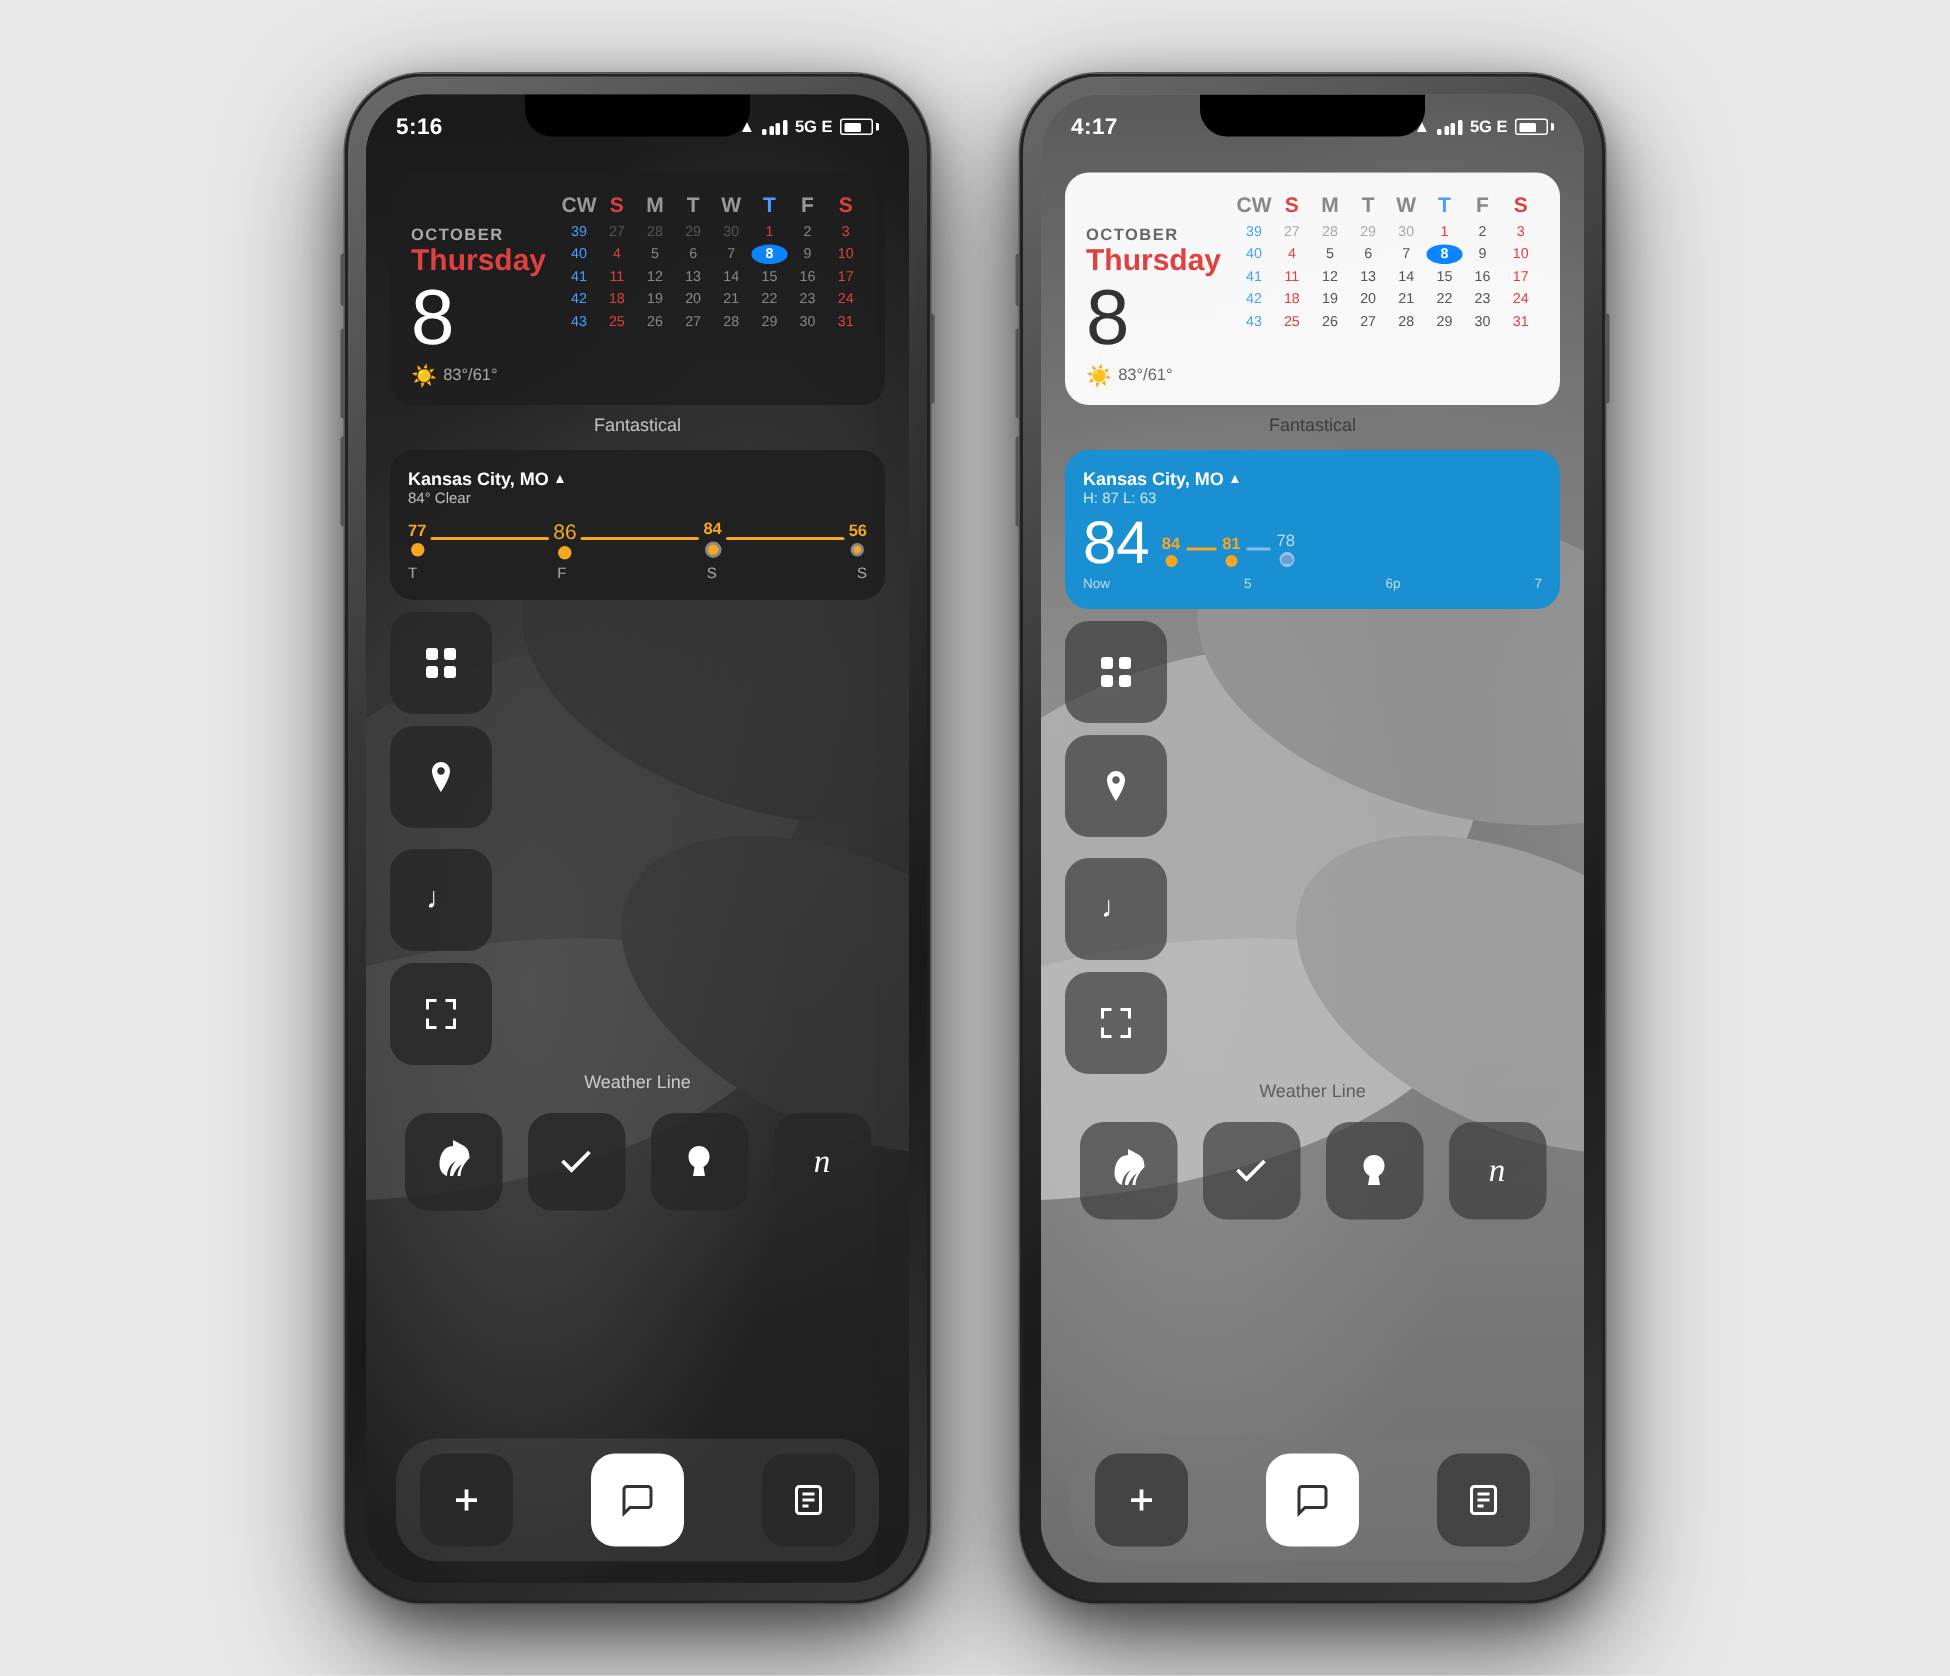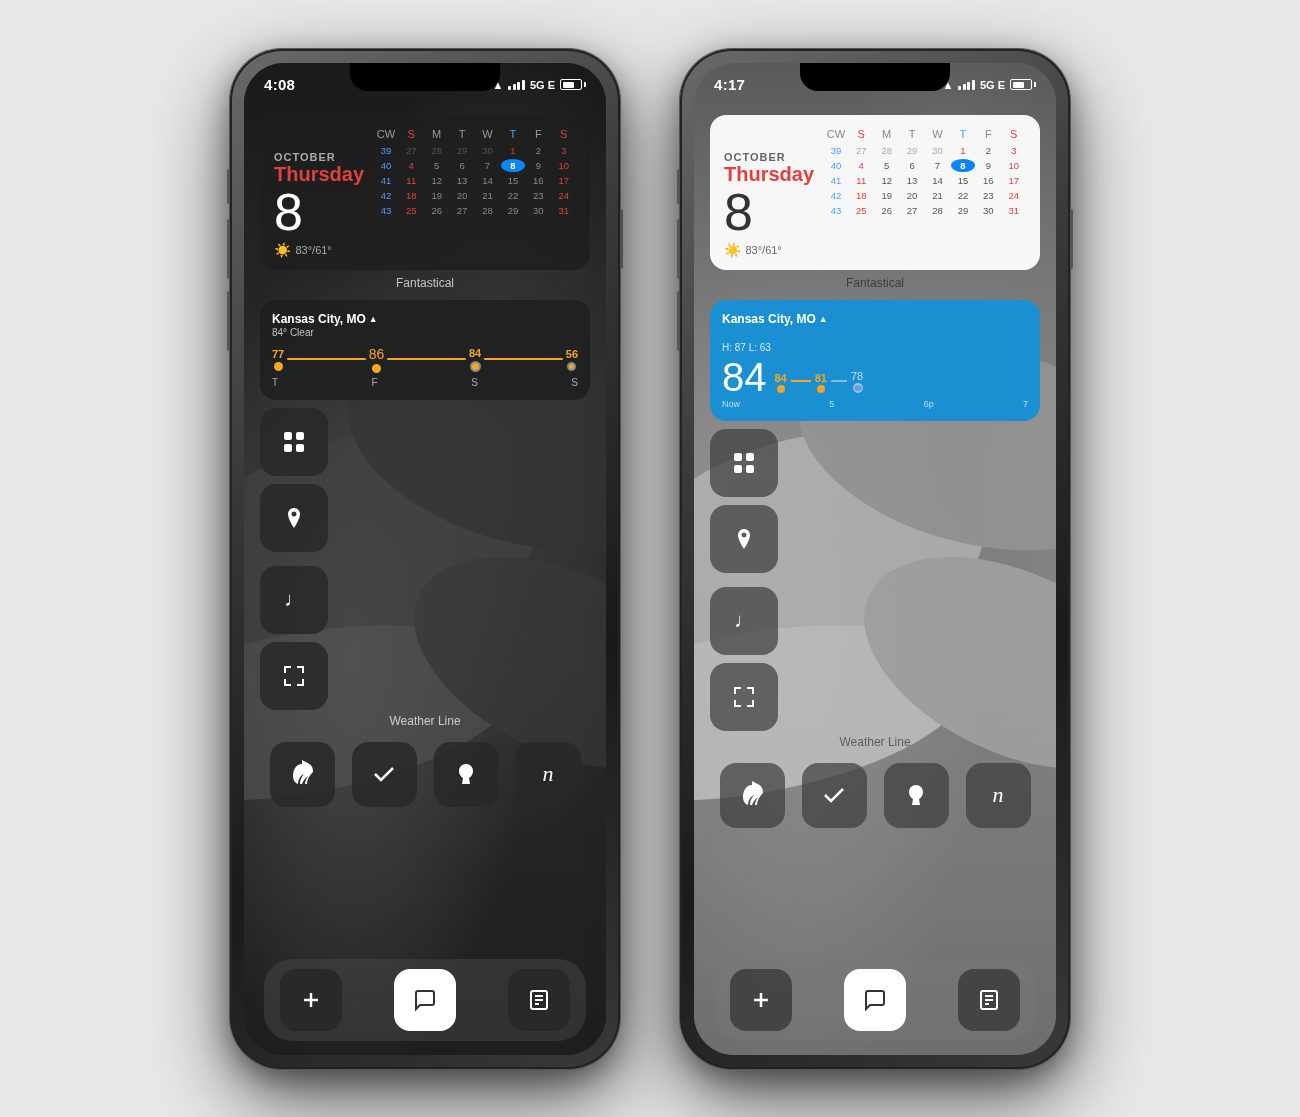--- a/index.html
+++ b/index.html
@@ -231,23 +231,23 @@
 
     .cal-cell {
       text-align: center;
       padding: 1px 0;
       font-size: 9.5px;
       color: #888;
       min-width: 0;
     }
 
     .cal-cell.header {
-      font-weight: 400;
+      font-weight: 700;
       color: #999;
-      font-size: 11px;
+      font-size: 14px;
     }
 
     .cal-cell.today {
       background: #0a84ff;
       color: white;
       border-radius: 50%;
       font-weight: 600;
     }
 
     .cal-cell.red { color: #e04040; }
@@ -457,21 +457,21 @@
       <svg width="362" height="820" viewBox="0 0 362 820" style="position:absolute;inset:0;opacity:0.6">
         <ellipse cx="100" cy="500" rx="200" ry="120" fill="#444" transform="rotate(-20 100 500)"></ellipse>
         <ellipse cx="280" cy="380" rx="180" ry="100" fill="#333" transform="rotate(15 280 380)"></ellipse>
         <ellipse cx="60" cy="650" rx="220" ry="80" fill="#555" transform="rotate(-10 60 650)"></ellipse>
         <ellipse cx="320" cy="600" rx="160" ry="90" fill="#3a3a3a" transform="rotate(25 320 600)"></ellipse>
       </svg>
     </div>
     <div class="notch"></div>
 
     <div class="status-bar">
-      <span class="status-time">4:08</span>
+      <span class="status-time">5:16</span>
       <div class="status-right">
         <span style="font-size:11px">▲</span>
         <div class="signal-bars">
           <span></span>
             <span></span>
             <span></span>
             <span></span>
         </div>
         <span style="font-size:11px;font-weight:700">5G E</span>
         <div class="battery">
@@ -805,21 +805,21 @@
       </div>
 
       <div class="widget-label dark">Fantastical</div>
 
       <div class="widget-row">
         <div class="weather-widget-blue">
           <div class="weather-city">
             <span>Kansas City, MO</span>
             <span style="font-size:9px">▲</span>
           </div>
-          <div style="font-size:10px;color:rgba(255,255,255,0.8);margin-top:16px">H: 87 L: 63</div>
+          <div style="font-size:10px;color:rgba(255,255,255,0.8);margin-top:1px">H: 87 L: 63</div>
 
           <div style="display:flex;align-items:flex-end;gap:8px;margin-top:4px">
             <span style="font-size:40px;font-weight:200;line-height:1;color:white">84</span>
             <div style="display:flex;flex-direction:column;margin-bottom:4px;gap:2px">
 
               <div style="display:flex;align-items:flex-end;gap:4px">
                 <div style="display:flex;flex-direction:column;align-items:center;gap:1px">
                   <span style="font-size:11px;color:#f5a623;font-weight:600">84</span>
                   <div style="width:8px;height:8px;background:#f5a623;border-radius:50%"></div>
                 </div>

